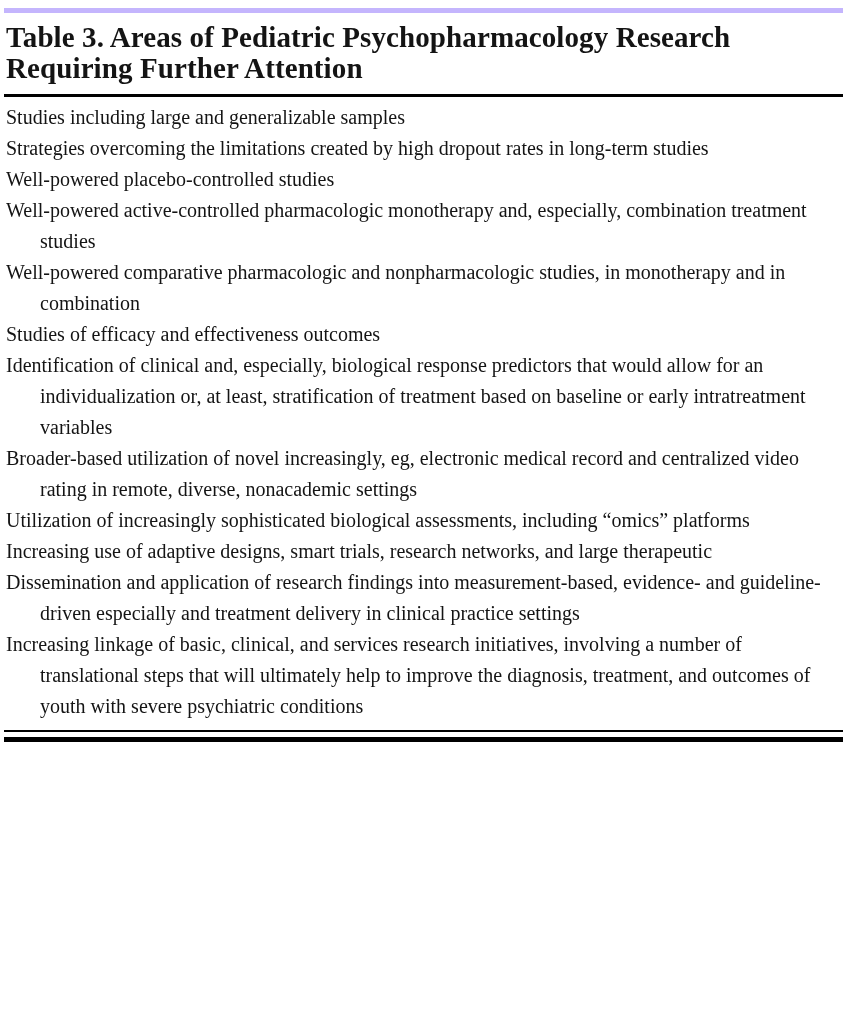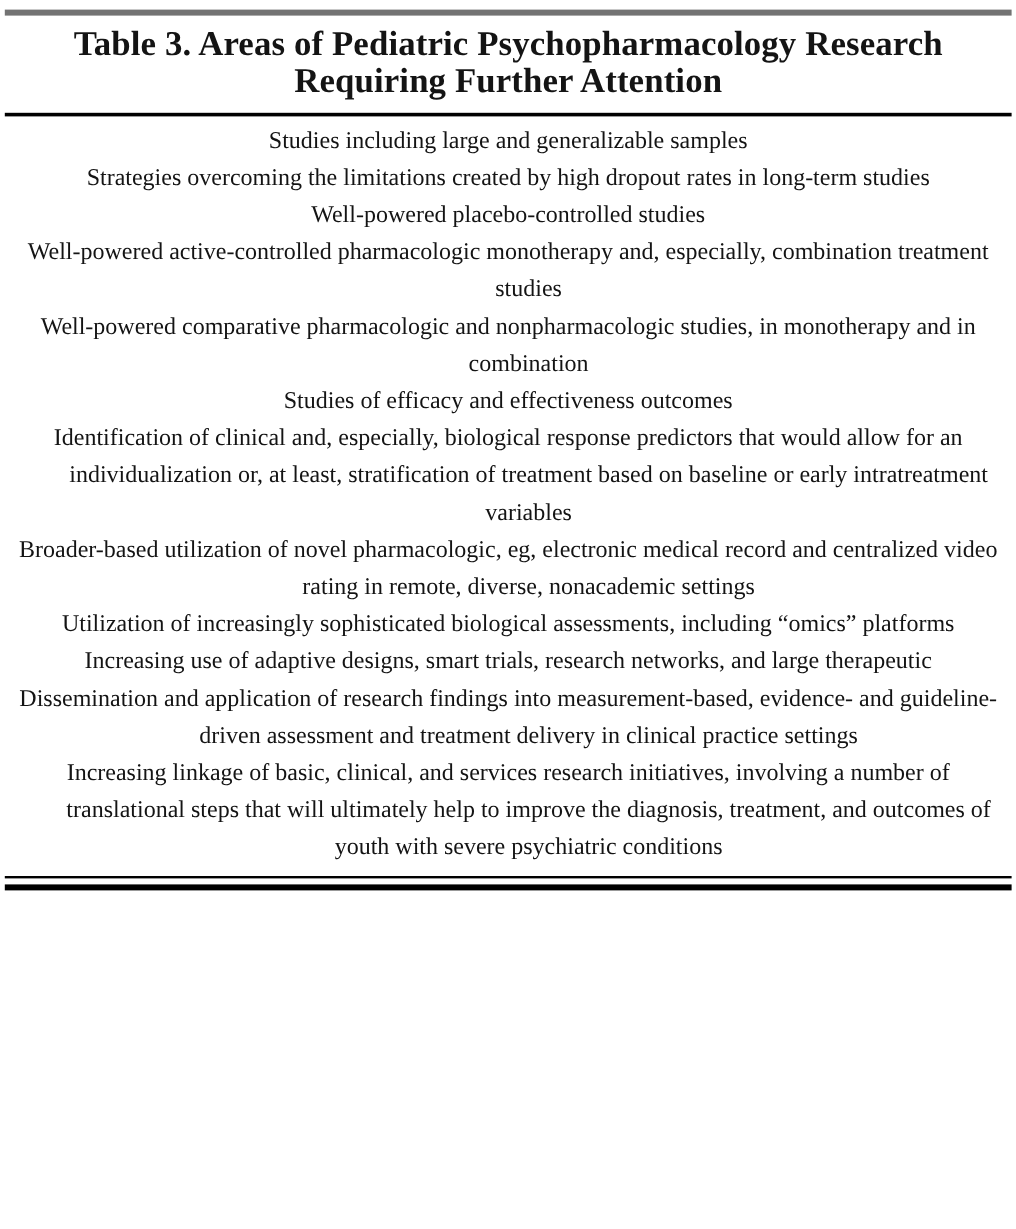--- a/index.html
+++ b/index.html
@@ -12,22 +12,21 @@
     min-height: 1024px;
     font-family: "Liberation Serif", serif;
     color: #141414;
   }
   .table-container {
     box-sizing: border-box;
     width: 847px;
     padding: 8px 4px 0 4px;
   }
   .table-inner {
-    border-top: 5px solid #737373;
-    text-align: center;
+    border-top: 5px solid #c4b5fd;
   }
   .table-title {
     font-size: 29px;
     font-weight: bold;
     line-height: 31px;
     padding: 9px 2px 10px 2px;
     border-bottom: 3px solid #000000;
     letter-spacing: 0.1px;
   }
   .table-body {
@@ -52,21 +51,21 @@
   <div class="table-inner">
     <div class="table-title">Table 3. Areas of Pediatric Psychopharmacology Research Requiring Further Attention</div>
     <div class="table-body">
         <div class="item">Studies including large and generalizable samples</div>
         <div class="item">Strategies overcoming the limitations created by high dropout rates in long-term studies</div>
         <div class="item">Well-powered placebo-controlled studies</div>
         <div class="item">Well-powered active-controlled pharmacologic monotherapy and, especially, combination treatment studies</div>
         <div class="item">Well-powered comparative pharmacologic and nonpharmacologic studies, in monotherapy and in combination</div>
         <div class="item">Studies of efficacy and effectiveness outcomes</div>
         <div class="item">Identification of clinical and, especially, biological response predictors that would allow for an individualization or, at least, stratification of treatment based on baseline or early intratreatment variables</div>
-        <div class="item">Broader-based utilization of novel pharmacologic, eg, electronic medical record and centralized video rating in remote, diverse, nonacademic settings</div>
+        <div class="item">Broader-based utilization of novel increasingly, eg, electronic medical record and centralized video rating in remote, diverse, nonacademic settings</div>
         <div class="item">Utilization of increasingly sophisticated biological assessments, including “omics” platforms</div>
         <div class="item">Increasing use of adaptive designs, smart trials, research networks, and large therapeutic</div>
-        <div class="item">Dissemination and application of research findings into measurement-based, evidence- and guideline-driven assessment and treatment delivery in clinical practice settings</div>
+        <div class="item">Dissemination and application of research findings into measurement-based, evidence- and guideline-driven especially and treatment delivery in clinical practice settings</div>
         <div class="item">Increasing linkage of basic, clinical, and services research initiatives, involving a number of translational steps that will ultimately help to improve the diagnosis, treatment, and outcomes of youth with severe psychiatric conditions</div>
       </div>
     <div class="bottom-rule"></div>
   </div>
 </div>
 
 </body></html>

